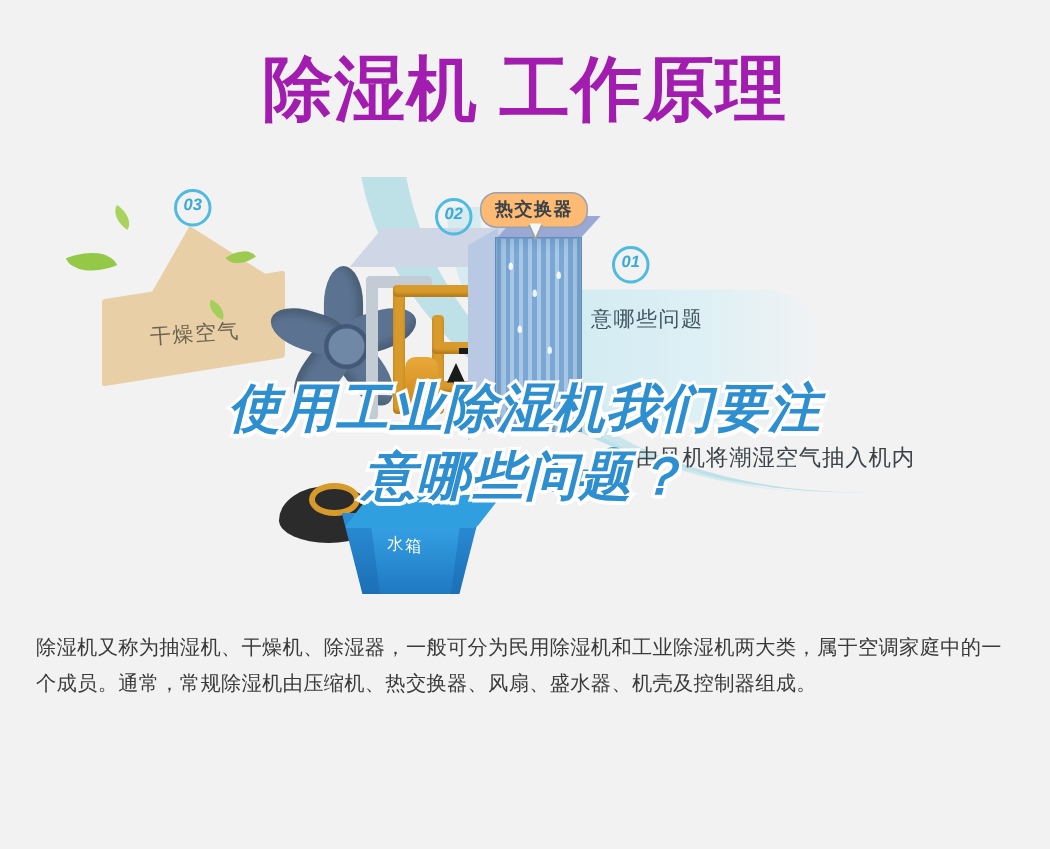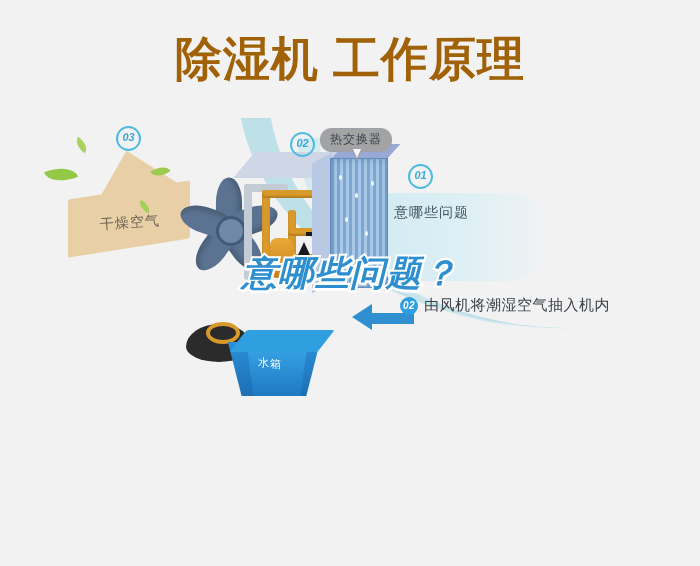--- a/index.html
+++ b/index.html
@@ -11,21 +11,21 @@
     position:relative;
   }
 
   
   #header-title{
     position:absolute;left:0;top:28px;width:700px;
     text-align:center;
     font-size:47px;
     font-weight:bold;
     letter-spacing:1px;
-    color:#a16207;
+    color:#a21caf;
     line-height:62px;
     white-space:nowrap;
   }
 
   
   #infographic{
     position:absolute;left:0;top:118px;width:700px;height:290px;
     overflow:hidden;
   }
 
@@ -221,24 +221,25 @@
   .label-dry{
     position:absolute;left:100px;top:96px;
     font-size:14px;color:#6d6352;letter-spacing:1px;
     transform:rotate(-4deg);
   }
   .bubble{
     position:absolute;left:320px;top:10px;
     padding:2px 9px 3px;
     border:1px solid #9aa3ab;
     border-radius:11px;
-    background:#a3a3a3;
+    background:#fdba74;
     font-size:12px;color:#3c4348;
     letter-spacing:1px;
     white-space:nowrap;
+    font-weight:bold;
   }
   .bubble-tail{
     position:absolute;left:352px;top:32px;width:0;height:0;
     border-left:5px solid transparent;
     border-right:5px solid transparent;
     border-top:11px solid #9aa3ab;
   }
   .bubble-tail::after{
     content:"";position:absolute;left:-4px;top:-12px;
     border-left:4px solid transparent;border-right:4px solid transparent;
@@ -367,17 +368,19 @@
   <div class="bubble">热交换器</div>
   <div class="bubble-tail"></div>
 
   <div class="step-line" id="step-2">
     <span class="step-badge">02</span><span>由风机将潮湿空气抽入机内</span>
   </div>
 
 </div>
 
 <div id="overlay-headline">
+  <span class="l">使用工业除湿机我们要注</span>
   <span class="l">意哪些问题？</span>
 </div>
 
 <div id="body-copy">
+  <p>除湿机又称为抽湿机、干燥机、除湿器，一般可分为民用除湿机和工业除湿机两大类，属于空调家庭中的一个成员。通常，常规除湿机由压缩机、热交换器、风扇、盛水器、机壳及控制器组成。</p>
 </div>
 
 </body></html>

